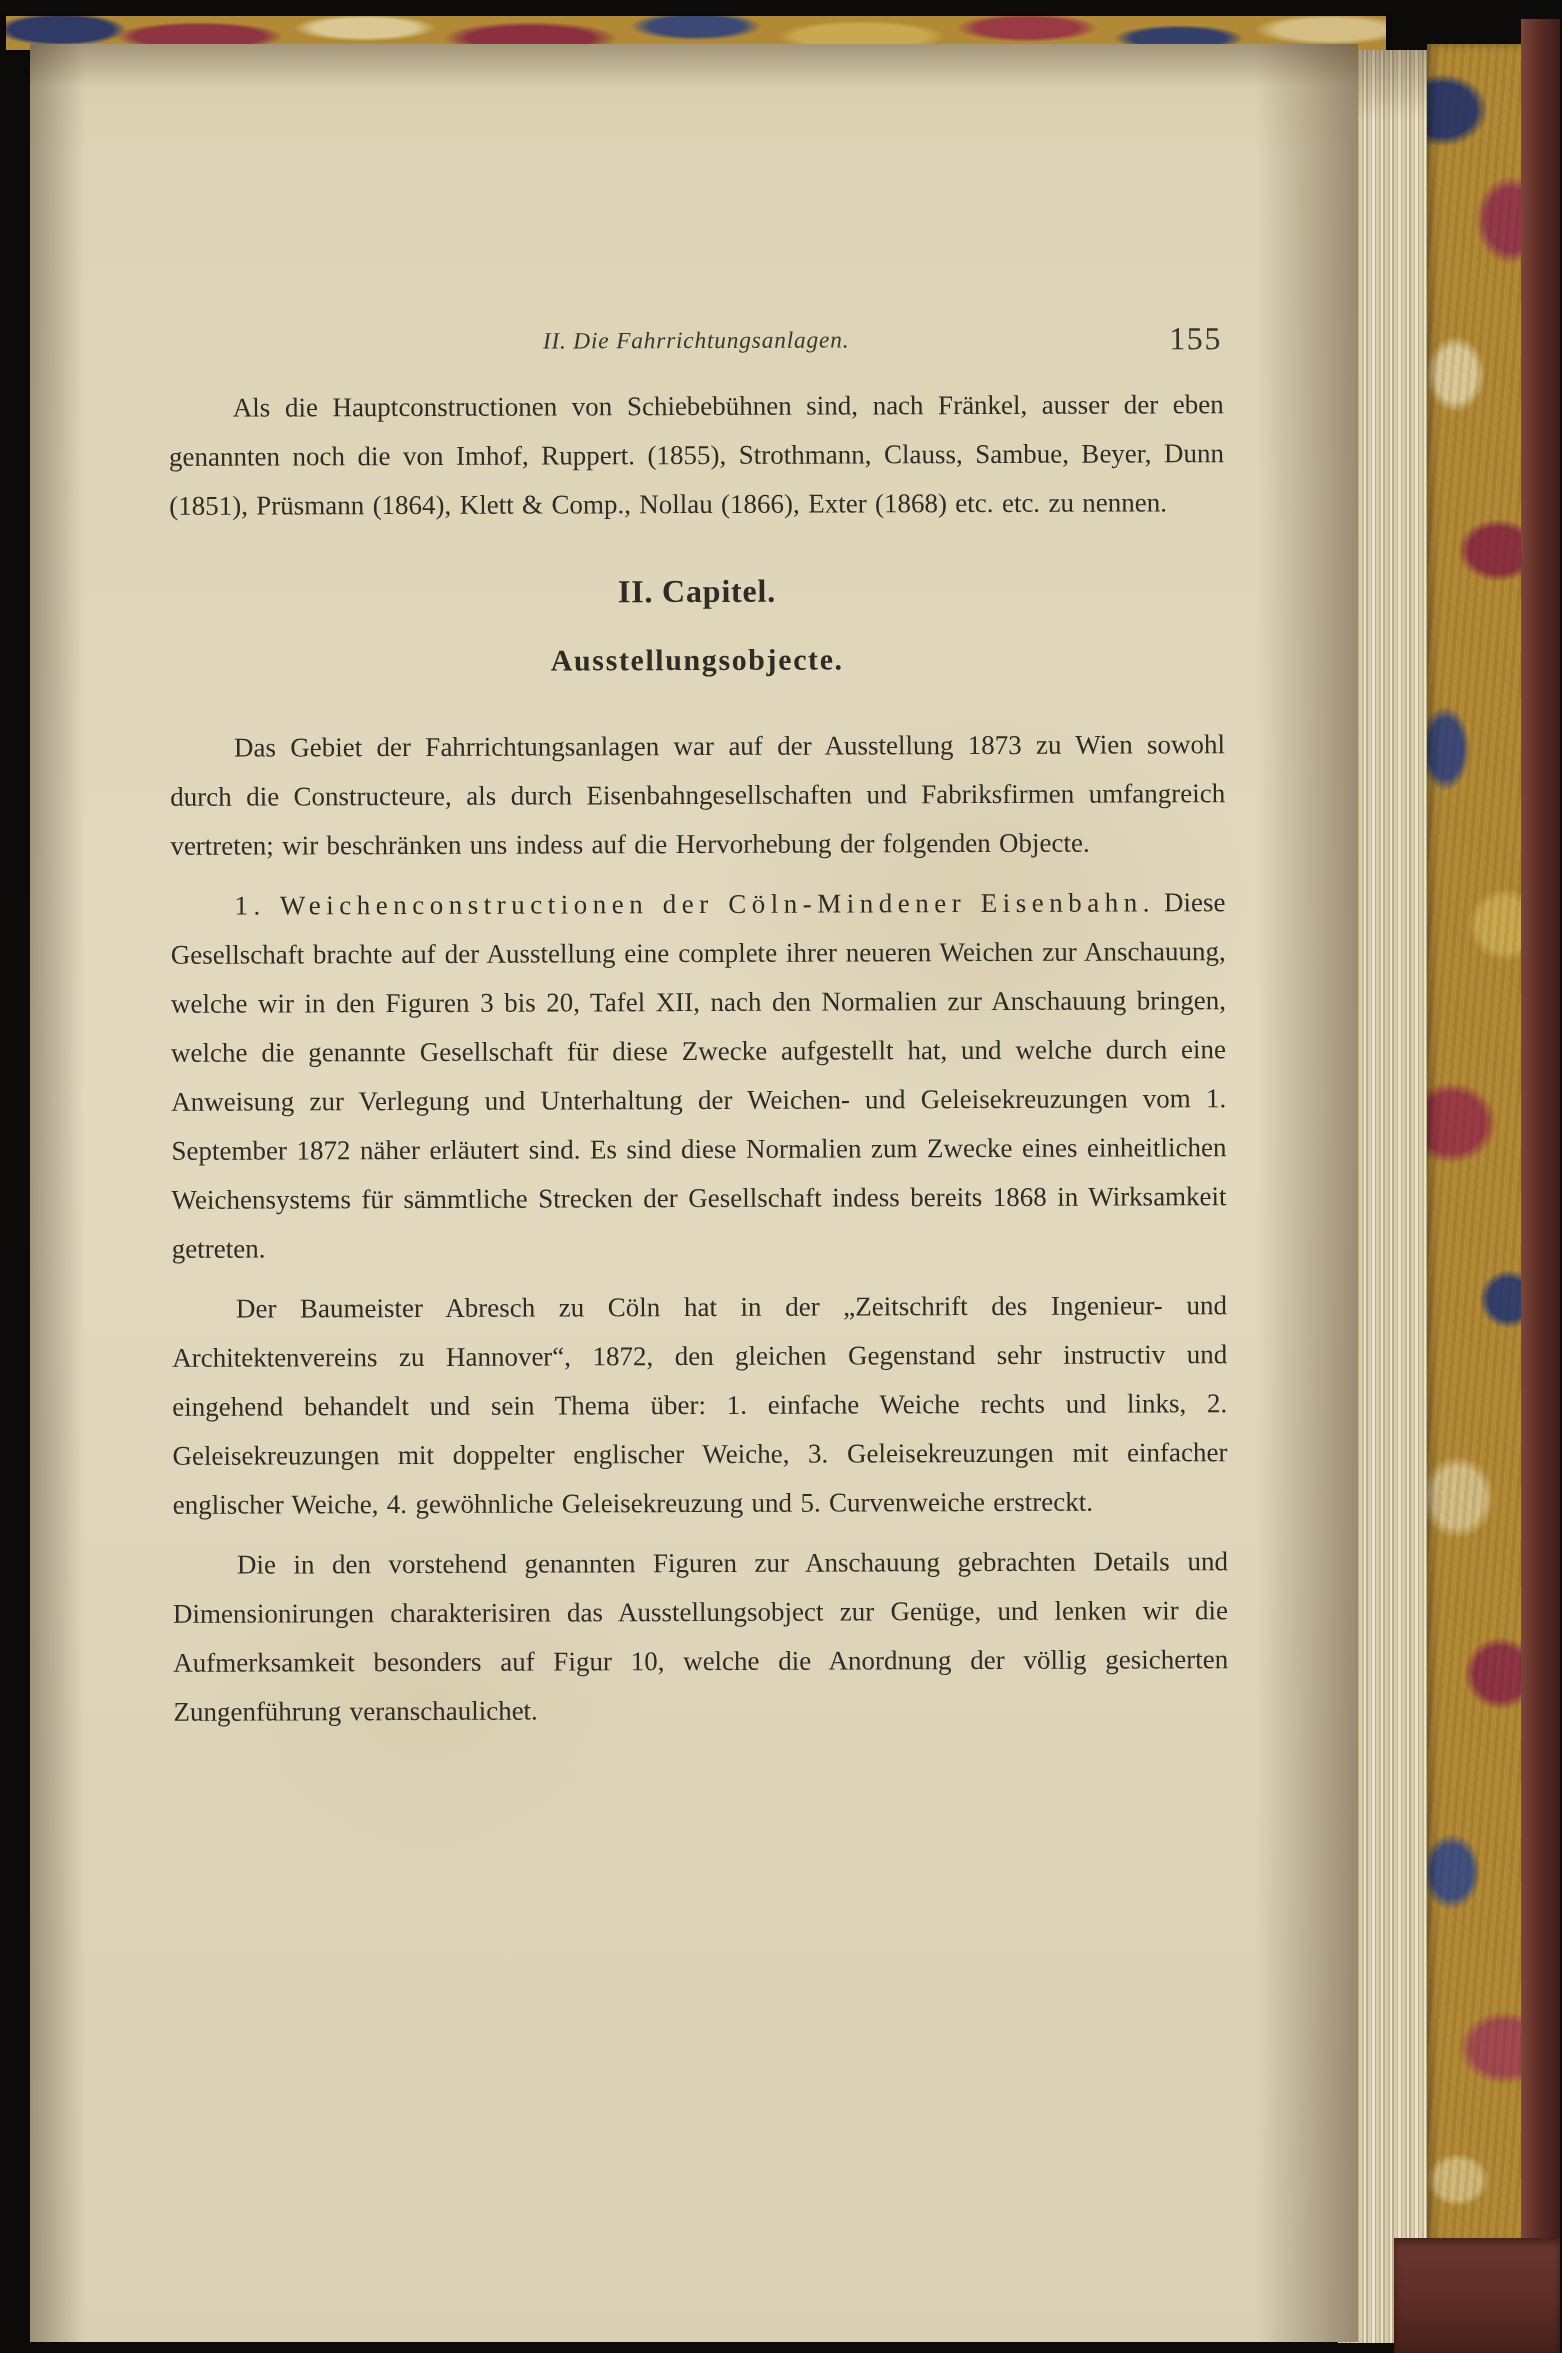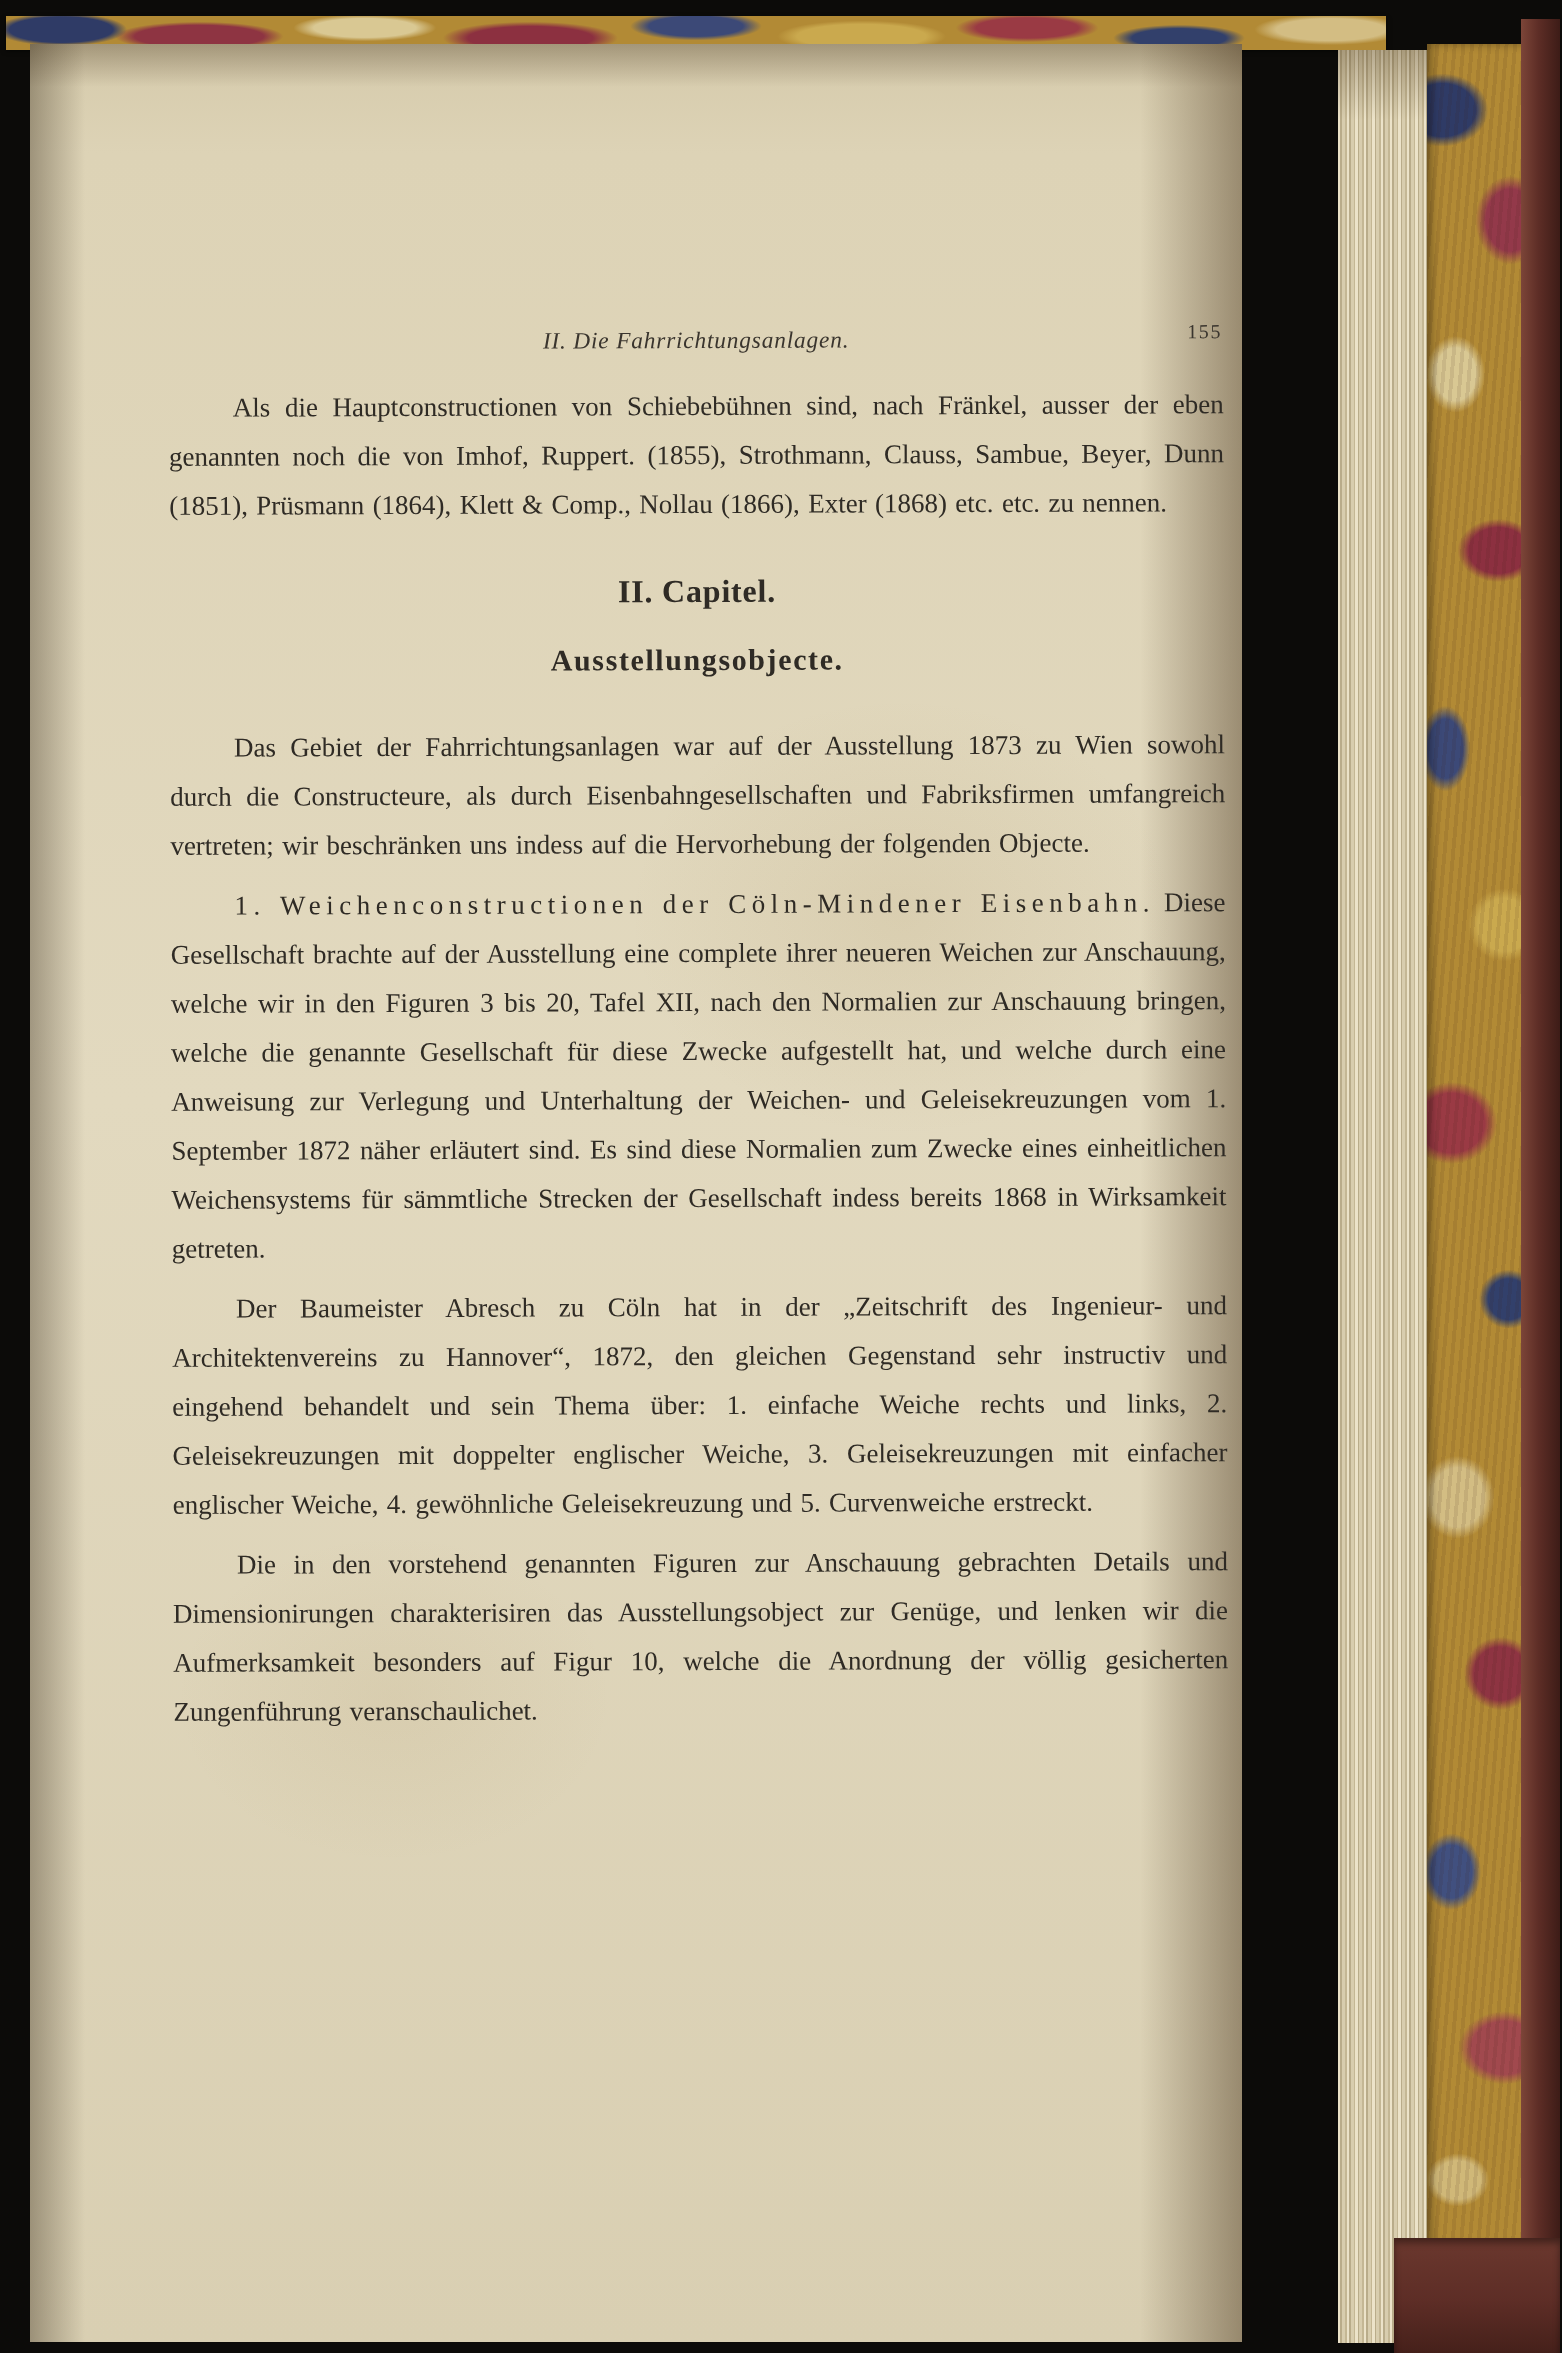--- a/index.html
+++ b/index.html
@@ -83,21 +83,21 @@
   .cover-corner {
     position: absolute;
     right: 3.1px; width: 166px; height: 116px; bottom: 0;
     background: linear-gradient(180deg, #6b382e 0%, var(--leather) 55%, #45201a 100%);
     box-shadow: inset 0 4.7px 7.8px rgba(0,0,0,0.4);
   }
 
   
   .page {
     position: absolute;
-    left: 30px; top: 44px; width: 1212px; bottom: 12px;
+    left: 30px; top: 44px; width: 1328px; bottom: 12px;
     background:
       radial-gradient(ellipse 391px 313px at 72% 38%, rgba(150,120,60,0.10), rgba(0,0,0,0) 70%),
       radial-gradient(ellipse 313px 234px at 30% 72%, rgba(150,120,60,0.08), rgba(0,0,0,0) 70%),
       linear-gradient(90deg, rgba(40,28,12,0.35) 0, rgba(0,0,0,0) 55px),
       linear-gradient(270deg, rgba(70,50,25,0.45) 0, rgba(0,0,0,0) 102px),
       linear-gradient(180deg, rgba(70,52,28,0.35) 0, rgba(0,0,0,0) 43px),
       linear-gradient(180deg, #d5caab 0, var(--page) 109px, #e2d9bf 46%, #d9cfb2 100%);
   }
 
   .text-block {
@@ -113,21 +113,21 @@
     height: 39px;
     font-style: italic;
     font-size: 23.4px;
     letter-spacing: 0.8px;
     color: #3a352e;
   }
   .running-head .page-number {
     position: absolute;
     right: 1.6px; top: -4.7px;
     font-style: normal;
-    font-size: 20px;
+    font-size: 32px;
     letter-spacing: 1.6px;
   }
 
   .para {
     margin: 11px 0 0 0;
     font-size: 27px;
     line-height: 49px;
     text-align: justify;
     text-indent: 64px;
     word-spacing: 1.6px;

